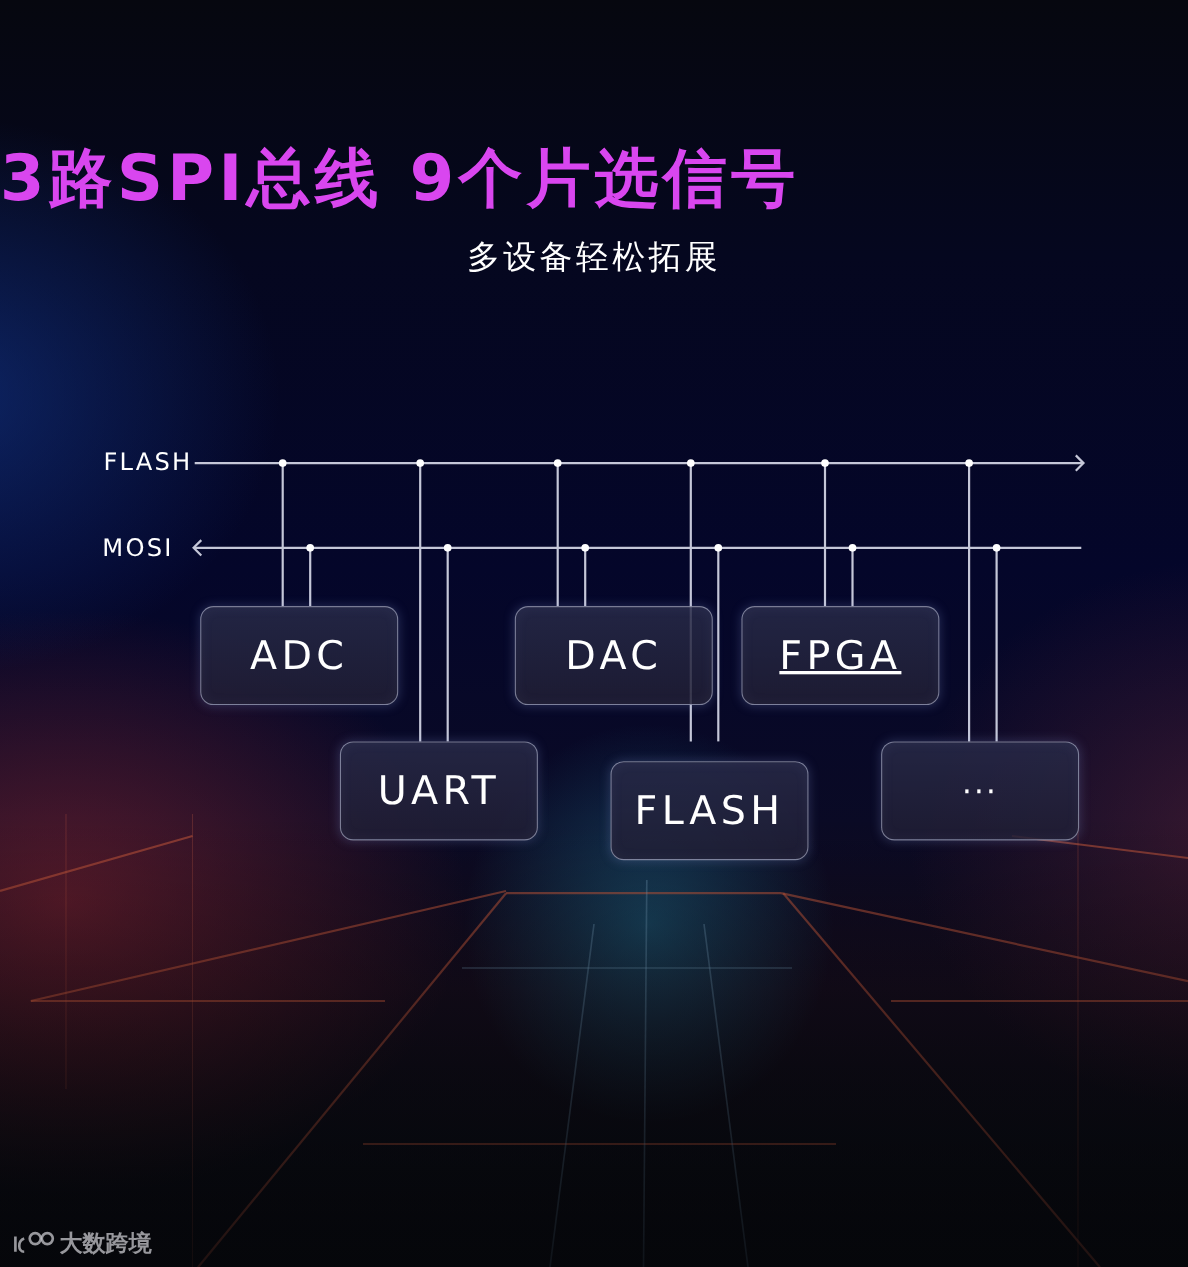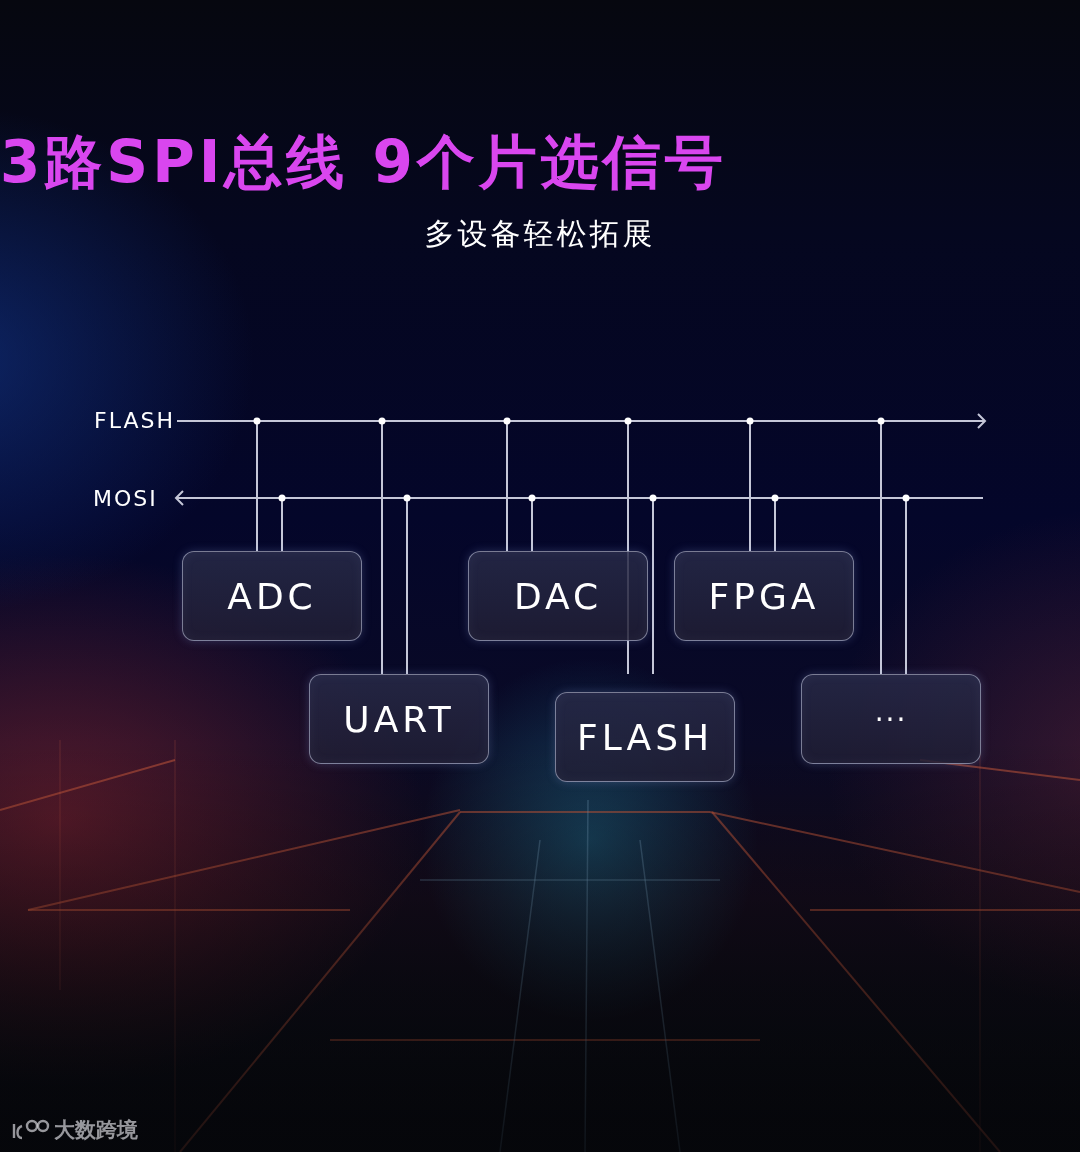--- a/index.html
+++ b/index.html
@@ -129,21 +129,21 @@
       <circle cx="653" cy="498" r="3.5"></circle>
     <circle cx="750" cy="421" r="3.5"></circle>
       <circle cx="775" cy="498" r="3.5"></circle>
     <circle cx="881" cy="421" r="3.5"></circle>
       <circle cx="906" cy="498" r="3.5"></circle>
   </g>
 </svg>
 
 <div class="box" style="left:182px; top:551px;">ADC</div>
 <div class="box" style="left:428px; top:551px;margin-left:40px;">DAC</div>
-<div class="box" style="left:674px; top:551px;">FPGA</div>
+<div class="box" style="left:674px; top:551px;text-decoration:underline;">FPGA</div>
 <div class="box" style="left:309px; top:674px;">UART</div>
 <div class="box" style="left:555px; top:692px;">FLASH</div>
 <div class="box" style="left:801px; top:674px; font-size:28px; letter-spacing:2px;">···</div>
 
 <div class="watermark">
   <svg width="40" height="24" viewBox="0 0 40 24">
     <g stroke="rgba(200,200,205,0.75)" stroke-width="2.4" fill="none">
       <path d="M4 6 L4 20"></path>
       <path d="M12 8 C6 10 6 20 12 20"></path>
       <circle cx="22" cy="8" r="5"></circle>

